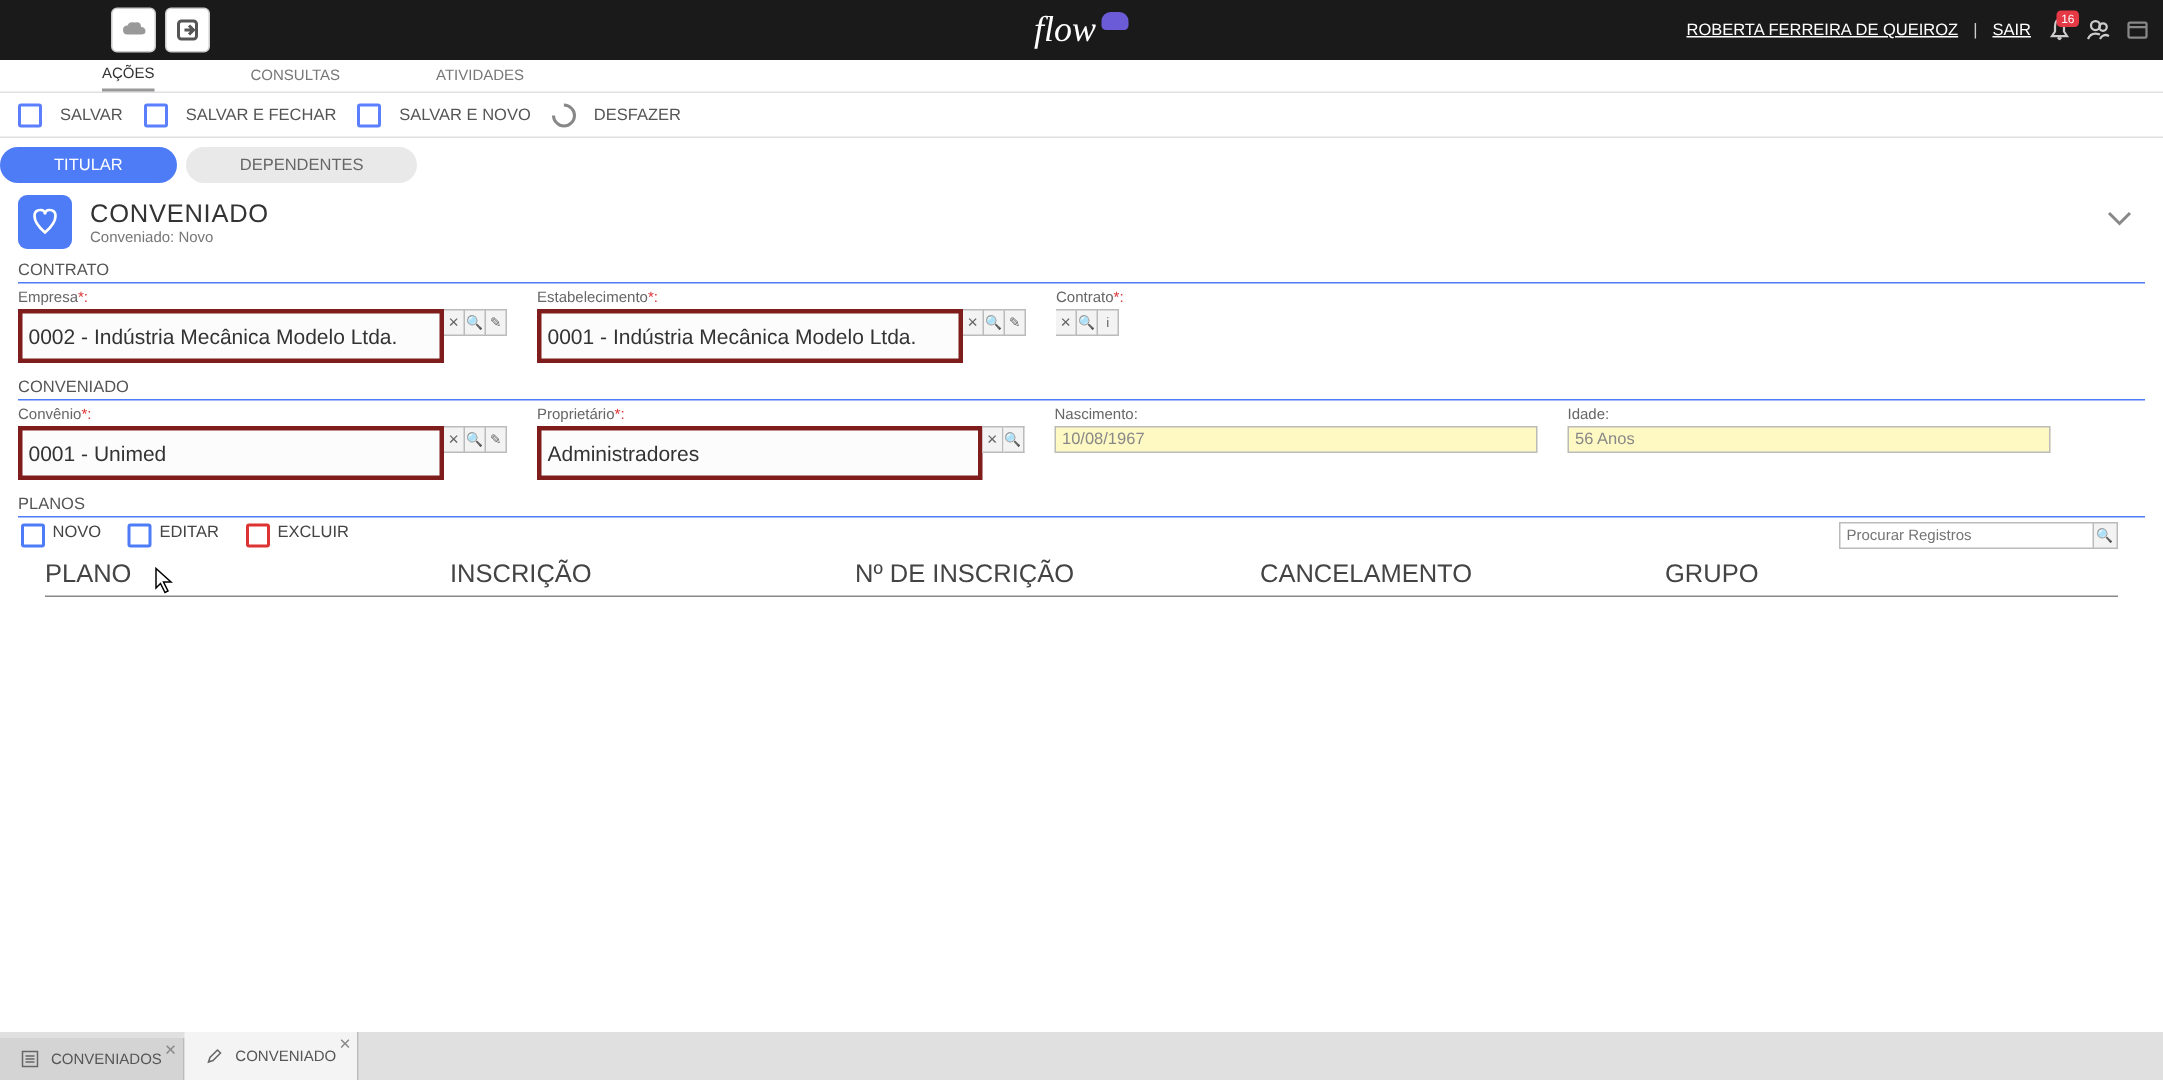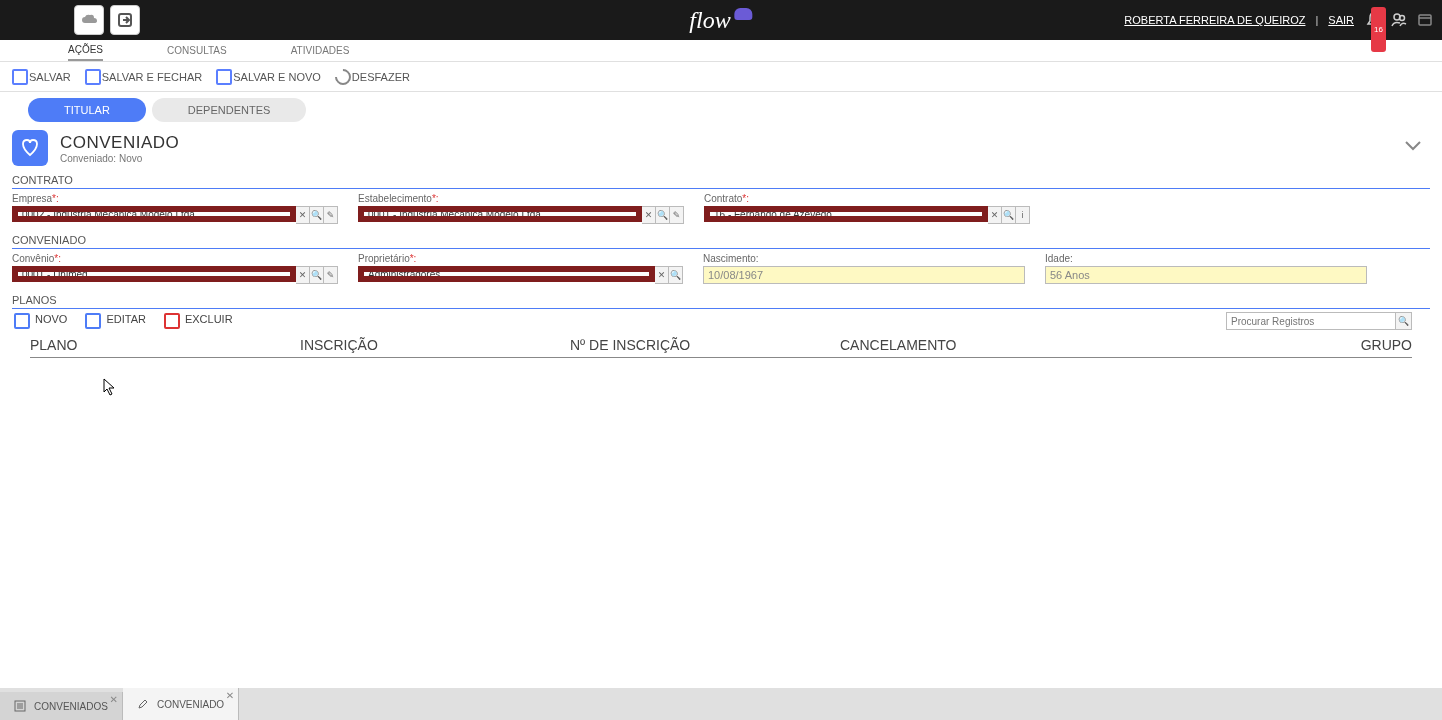--- a/index.html
+++ b/index.html
@@ -39,44 +39,44 @@
 .topbar .right {
   margin-left: auto; display: flex; align-items: center; gap: 10px;
   color: #ccc; font-size: 11px;
 }
 .topbar .right a { color: #fff; text-decoration: underline; cursor: pointer; }
 .topbar .right-icons { display: flex; gap: 8px; align-items: center; }
 .topbar .bell { position: relative; }
 .topbar .badge {
   position: absolute; top: -4px; right: -4px;
   background: #e63946; color: #fff; font-size: 8px;
-  padding: 18px 3px; border-radius: 3px; margin-left: 23px;
+  padding: 1px 3px; border-radius: 3px; margin-left: 23px;
 }
 
 .menutabs {
   height: 22px; padding-left: 28px;
   display: flex; gap: 24px;
   border-bottom: 1px solid #e0e0e0;
   align-items: center;
   font-size: 10px; color: #777;
 }
 .menutabs .mt { cursor: pointer; padding: 4px 0; margin-left: 40px; }
 .menutabs .mt.active { color: #333; border-bottom: 2px solid #999; }
 
 .toolbar {
   height: 30px; padding: 4px 12px;
   display: flex; gap: 14px; align-items: center;
   border-bottom: 1px solid #e0e0e0;
   font-size: 11px;
 }
-.tbtn { display: flex; align-items: center; gap: 1px; cursor: pointer; color: #555; }
+.tbtn { display: flex; align-items: center; gap: 12px; cursor: pointer; color: #555; }
 .tbtn .ico { width: 16px; height: 16px; border: 2px solid #5b7fff; border-radius: 2px; display: inline-block; position: relative; }
 .tbtn .ico.undo { border: none; border-radius: 50%; border: 2px solid #888; border-top-color: transparent; transform: rotate(-45deg); }
 
-.subtabs { display: flex; gap: 6px; padding: 6px 28px; }
+.subtabs { display: flex; gap: 6px; padding: 6px 0; }
 .pill {
   padding: 6px 36px; border-radius: 14px; font-size: 11px;
   background: #e9e9e9; color: #666; cursor: pointer;
 }
 .pill.active { background: #4e7cf7; color: #fff; }
 
 .page-head {
   display: flex; align-items: center; gap: 12px; padding: 2px 12px;
   position: relative;
 }
@@ -92,49 +92,49 @@
 .section-title {
   font-size: 11px; color: #555; padding-bottom: 2px;
   border-bottom: 1px solid #4e7cf7;
 }
 .section-row { display: flex; gap: 20px; padding: 4px 0; flex-wrap: wrap; }
 .field { display: flex; flex-direction: column; gap: 2px; }
 .field label { font-size: 10px; color: #666; }
 .field label .req { color: #d33; }
 .lookup { display: flex; }
 .lookup input {
-  height: 16px; border: 6px solid #7f1d1d; padding: 1px 4px;
-  font-size: 10px; color: #333; background: #fcfcfc;
+  height: 36px; border: 3px solid #7f1d1d; padding: 1px 4px;
+  font-size: 14px; color: #333; background: #fcfcfc;
 }
 .lookup .ctrl {
   width: 14px; height: 18px; border: 1px solid #bbb; border-left: none;
   display: flex; align-items: center; justify-content: center;
   font-size: 9px; color: #666; cursor: pointer; background: #f3f3f3;
 }
 .plain-input {
   height: 18px; border: 1px solid #bbb; padding: 1px 4px;
   font-size: 11px; color: #888; background: #fef9c3;
 }
 
 .planos-bar { display: flex; align-items: center; gap: 18px; padding: 4px 14px; position: relative; }
 .planos-bar .pbtn { display: flex; gap: 5px; font-size: 11px; cursor: pointer; }
 .planos-bar .pbtn .pico { width: 16px; height: 16px; border: 2px solid #4e7cf7; border-radius: 2px; display: inline-block; }
 .planos-bar .pbtn .pico.trash { border-color: #d33; }
 .planos-bar .search { position: absolute; right: 30px; display: flex; }
 .planos-bar .search input { height: 18px; border: 1px solid #bbb; padding: 1px 4px; font-size: 10px; width: 170px; }
 .planos-bar .search .sbtn { width: 16px; height: 18px; border: 1px solid #bbb; border-left: none; display: flex; align-items: center; justify-content: center; font-size: 9px; background: #f3f3f3; cursor: pointer; }
 
 .table { padding: 0 30px; margin-top: 4px; }
-.thead { display: flex; border-bottom: 1px solid #888; font-size: 14px; color: #444; padding-bottom: 4px; }
+.thead { display: flex; border-bottom: 1px solid #888; font-size: 17px; color: #444; padding-bottom: 4px; }
 .th { flex: 1; }
 .th.plano { flex: 0 0 270px; }
 .th.insc { flex: 0 0 270px; }
 .th.num { flex: 0 0 270px; }
 .th.canc { flex: 0 0 270px; }
-.th.grupo { flex: 1; text-align: right; }
+.th.grupo { flex: 1; }
 
 .bottom-tabs {
   position: absolute; bottom: 0; left: 0; right: 0; height: 32px;
   background: #e0e0e0; display: flex; align-items: flex-end;
 }
 .btab {
   height: 28px; padding: 0 14px; display: flex; align-items: center; gap: 8px;
   background: #d4d4d4; color: #555; font-size: 10px; position: relative;
   border-right: 1px solid #bbb; cursor: pointer;
 }
@@ -257,21 +257,20 @@
       <div class="lookup">
         <input style="width: 284px;" value="0001 - Indústria Mecânica Modelo Ltda.">
         <div class="ctrl">✕</div>
         <div class="ctrl">🔍</div>
         <div class="ctrl">✎</div>
       </div>
     </div>
     <div class="field">
       <label><span>Contrato</span><span class="req">*:</span></label>
       <div class="lookup">
-        <input style="width: 284px;" value="16 - Fernando de Azevedo">
         <div class="ctrl">✕</div>
         <div class="ctrl">🔍</div>
         <div class="ctrl">i</div>
       </div>
     </div>
   </div>
 </div>
 
 <div class="section">
   <div class="section-title">CONVENIADO</div>

